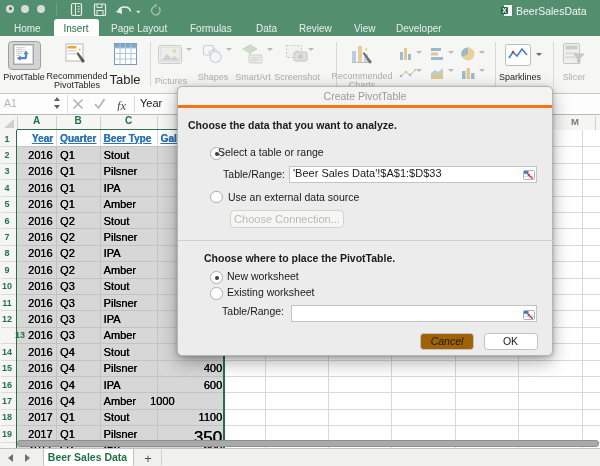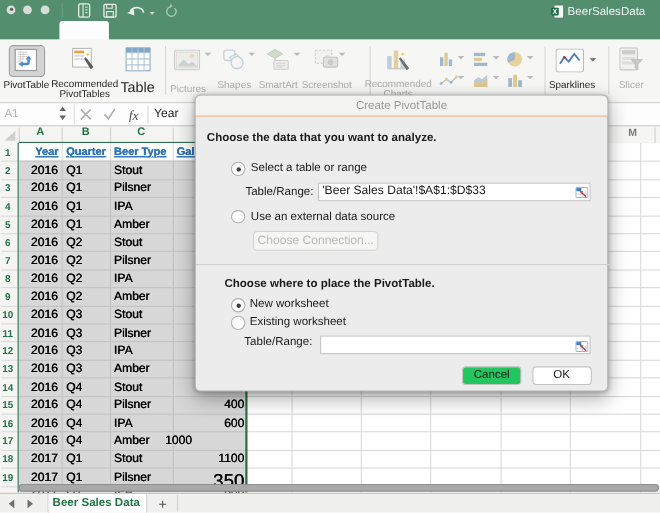--- a/index.html
+++ b/index.html
@@ -38,20 +38,30 @@
 
   <svg class="abs" style="left:501px;top:4px;" width="12" height="13" viewBox="0 0 12 13">
     <rect x="2.5" y="0.5" width="9" height="12" rx="1" fill="#f4f7f5" stroke="#3b6e54" stroke-width="0.8"></rect>
     <rect x="0" y="3" width="7" height="7" rx="1" fill="#1e6b43"></rect>
     <text x="3.5" y="8.7" font-size="6.5" fill="#fff" text-anchor="middle" font-family="Liberation Sans" font-weight="bold">X</text>
   </svg>
   <div class="abs" style="left:516px;top:5px;width:90px;height:14px;color:#f3f6f3;font-size:10.5px;">BeerSalesData</div>
 
   <div class="abs" style="left:0;top:20px;width:600px;height:16px;background:#538e6f;"></div>
   <div class="abs" style="left:53.5px;top:19px;width:45px;height:24px;background:#fdfdfd;border-radius:3px 3px 0 0;"></div>
+  <div class="abs" style="left:0;top:23px;width:600px;height:13px;font-size:10px;color:#e9f0ea;">
+    <span class="abs" style="left:14px;">Home</span>
+    <span class="abs" style="left:53.5px;width:45px;text-align:center;color:#217346;">Insert</span>
+    <span class="abs" style="left:111px;">Page Layout</span>
+    <span class="abs" style="left:190px;">Formulas</span>
+    <span class="abs" style="left:256px;">Data</span>
+    <span class="abs" style="left:299px;">Review</span>
+    <span class="abs" style="left:354px;">View</span>
+    <span class="abs" style="left:396px;">Developer</span>
+  </div>
 
   <div class="abs" id="ribbon" style="left:0;top:36px;width:600px;height:57px;background:#f6f6f5;border-bottom:1.5px solid #c9c9c9;">
 
     <div class="abs" style="left:8px;top:5px;width:31px;height:27px;background:#d4d4d4;border:1px solid #9f9f9f;border-radius:4px;"></div>
     <svg class="abs" style="left:13px;top:8px;" width="21" height="21" viewBox="0 0 21 21">
       <rect x="0.8" y="0.8" width="19.4" height="19.4" fill="#fff" stroke="#9b9b9b" stroke-width="1.2"></rect>
       <g stroke="#c9c9c9" stroke-width="0.8">
         <path d="M3 3.5h9M3 5.5h9M3 7.5h9M3 9.5h6M3 11.5h4"></path>
         <path d="M5.5 3v9M8 3v7" stroke-width="0.6"></path>
       </g>
@@ -286,21 +296,21 @@
       <div class="abs" style="left:0;top:118.29999999999998px;width:14px;text-align:center;font-size:9px;font-weight:bold;color:#217346;">8</div>
       <div class="abs" style="left:1px;top:131.2px;width:14.5px;height:1px;background:#dadada;"></div>
       <div class="abs" style="left:0;top:134.7px;width:14px;text-align:center;font-size:9px;font-weight:bold;color:#217346;">9</div>
       <div class="abs" style="left:1px;top:147.6px;width:14.5px;height:1px;background:#dadada;"></div>
       <div class="abs" style="left:0;top:151.1px;width:14px;text-align:center;font-size:9px;font-weight:bold;color:#217346;">10</div>
       <div class="abs" style="left:1px;top:164px;width:14.5px;height:1px;background:#dadada;"></div>
       <div class="abs" style="left:0;top:167.5px;width:14px;text-align:center;font-size:9px;font-weight:bold;color:#217346;">11</div>
       <div class="abs" style="left:1px;top:180.4px;width:14.5px;height:1px;background:#dadada;"></div>
       <div class="abs" style="left:0;top:183.89999999999998px;width:14px;text-align:center;font-size:9px;font-weight:bold;color:#217346;">12</div>
       <div class="abs" style="left:1px;top:196.79999999999998px;width:14.5px;height:1px;background:#dadada;"></div>
-      <div class="abs" style="left:0;top:200.29999999999998px;width:14px;text-align:center;font-size:9px;font-weight:bold;color:#217346;">13</div>
+      <div class="abs" style="left:0;top:200.29999999999998px;width:14px;text-align:center;font-size:9px;font-weight:bold;color:#217346;padding-left:13px;">13</div>
       <div class="abs" style="left:1px;top:213.2px;width:14.5px;height:1px;background:#dadada;"></div>
       <div class="abs" style="left:0;top:216.7px;width:14px;text-align:center;font-size:9px;font-weight:bold;color:#217346;">14</div>
       <div class="abs" style="left:1px;top:229.6px;width:14.5px;height:1px;background:#dadada;"></div>
       <div class="abs" style="left:0;top:233.09999999999997px;width:14px;text-align:center;font-size:9px;font-weight:bold;color:#217346;">15</div>
       <div class="abs" style="left:1px;top:245.99999999999997px;width:14.5px;height:1px;background:#dadada;"></div>
       <div class="abs" style="left:0;top:249.49999999999997px;width:14px;text-align:center;font-size:9px;font-weight:bold;color:#217346;">16</div>
       <div class="abs" style="left:1px;top:262.4px;width:14.5px;height:1px;background:#dadada;"></div>
       <div class="abs" style="left:0;top:265.9px;width:14px;text-align:center;font-size:9px;font-weight:bold;color:#217346;">17</div>
       <div class="abs" style="left:1px;top:278.79999999999995px;width:14.5px;height:1px;background:#dadada;"></div>
       <div class="abs" style="left:0;top:282.29999999999995px;width:14px;text-align:center;font-size:9px;font-weight:bold;color:#217346;">18</div>
@@ -383,27 +393,27 @@
   <div class="abs" style="left:0;top:447.5px;width:600px;height:18.5px;background:#f0f0ef;border-top:1px solid #c2c2c2;">
     <div class="abs" style="left:8px;top:5px;width:0;height:0;border-top:4px solid transparent;border-bottom:4px solid transparent;border-right:5px solid #6e6e6e;"></div>
     <div class="abs" style="left:24.5px;top:5px;width:0;height:0;border-top:4px solid transparent;border-bottom:4px solid transparent;border-left:5px solid #6e6e6e;"></div>
     <div class="abs" style="left:43px;top:0px;width:89px;height:18px;background:#ffffff;border-left:1px solid #c2c2c2;border-right:1px solid #c2c2c2;border-radius:0 0 3px 3px;"></div>
     <div class="abs" style="left:43px;top:2px;width:89px;text-align:center;font-size:10.5px;font-weight:bold;color:#217346;">Beer Sales Data</div>
     <div class="abs" style="left:142px;top:2px;width:12px;text-align:center;font-size:13px;color:#4f4f4f;">+</div>
     <div class="abs" style="left:161px;top:1px;width:1px;height:15px;background:#cfcfce;"></div>
   </div>
 
   <div class="abs" id="dialog" style="left:177px;top:86px;width:376px;height:270px;background:#ececec;border:1px solid #b5b5b5;border-radius:5px;box-shadow:0 6px 18px rgba(0,0,0,0.32), 0 1px 4px rgba(0,0,0,0.22);box-sizing:border-box;">
-    <div style="position:absolute;left:0;top:0;width:100%;height:18px;background:#f3f3f2;border-bottom:1px solid #f97316;border-radius:5px 5px 0 0;text-align:center;font-size:10.5px;color:#9a9a9a;line-height:18px;">Create PivotTable</div>
+    <div style="position:absolute;left:0;top:0;width:100%;height:18px;background:#f3f3f2;border-bottom:3px solid #f97316;border-radius:5px 5px 0 0;text-align:center;font-size:10.5px;color:#9a9a9a;line-height:18px;">Create PivotTable</div>
 
     <div class="abs" style="left:10px;top:32px;font-size:10.5px;font-weight:bold;color:#1a1a1a;">Choose the data that you want to analyze.</div>
 
     <div class="abs" style="left:32px;top:60px;width:12.5px;height:12.5px;border-radius:50%;background:#fff;border:1px solid #b0b0b0;box-sizing:border-box;"></div>
     <div class="abs" style="left:36.5px;top:64.5px;width:4px;height:4px;border-radius:50%;background:#3e3e3e;"></div>
-    <div class="abs" style="left:50px;top:58.8px;font-size:10.5px;color:#1a1a1a;">Select a table or range</div>
+    <div class="abs" style="left:40px;top:58.8px;font-size:10.5px;color:#1a1a1a;">Select a table or range</div>
 
     <div class="abs" style="left:30px;top:80.5px;width:77px;text-align:right;font-size:10.5px;color:#1a1a1a;">Table/Range:</div>
     <div class="abs" style="left:111px;top:78.5px;width:248px;height:17px;background:#fff;border:1px solid #c3c3c3;box-sizing:border-box;"></div>
     <div class="abs" style="left:115px;top:80px;font-size:11px;color:#1a1a1a;">'Beer Sales Data'!$A$1:$D$33</div>
     <svg class="abs" style="left:344.5px;top:83px;" width="12" height="10" viewBox="0 0 12 10">
       <rect x="0.5" y="0.5" width="11" height="9" rx="1" fill="#fdfdfd" stroke="#a9b2ba"></rect>
       <rect x="1" y="1" width="4.5" height="2.8" fill="#3f7dc4"></rect>
       <path d="M1 6.6h10M6.5 4v5.5M9 4v5.5" stroke="#b9cee4" stroke-width="0.7"></path>
       <path d="M9.8 8.8L5.4 4.8" stroke="#cf3a28" stroke-width="1.2"></path>
       <path d="M3.8 3.4l3.4 0.7-1.9 2.1z" fill="#cf3a28"></path>
@@ -428,17 +438,17 @@
     <div class="abs" style="left:30px;top:217.5px;width:76px;text-align:right;font-size:10.5px;color:#1a1a1a;">Table/Range:</div>
     <div class="abs" style="left:113px;top:218px;width:246px;height:16.5px;background:#fff;border:1px solid #c3c3c3;box-sizing:border-box;"></div>
     <svg class="abs" style="left:344.5px;top:223px;" width="12" height="10" viewBox="0 0 12 10">
       <rect x="0.5" y="0.5" width="11" height="9" rx="1" fill="#fdfdfd" stroke="#a9b2ba"></rect>
       <rect x="1" y="1" width="4.5" height="2.8" fill="#3f7dc4"></rect>
       <path d="M1 6.6h10M6.5 4v5.5M9 4v5.5" stroke="#b9cee4" stroke-width="0.7"></path>
       <path d="M9.8 8.8L5.4 4.8" stroke="#cf3a28" stroke-width="1.2"></path>
       <path d="M3.8 3.4l3.4 0.7-1.9 2.1z" fill="#cf3a28"></path>
     </svg>
 
-    <div class="abs" style="left:242px;top:246px;width:52px;height:14.5px;background:#22c55e;border:1px solid #c3c3c3;border-radius:3.5px;text-align:center;font-size:10.5px;color:#1a1a1a;line-height:14px;">Cancel</div>
+    <div class="abs" style="left:242px;top:246px;width:52px;height:14.5px;background:#a16207;border:1px solid #c3c3c3;border-radius:3.5px;text-align:center;font-size:10.5px;color:#1a1a1a;line-height:14px;font-style:italic;">Cancel</div>
     <div class="abs" style="left:305.5px;top:246px;width:52px;height:14.5px;background:#fff;border:1px solid #c3c3c3;border-radius:3.5px;text-align:center;font-size:10.5px;color:#1a1a1a;line-height:14px;">OK</div>
   </div>
 
 </div>
 
 </body></html>

